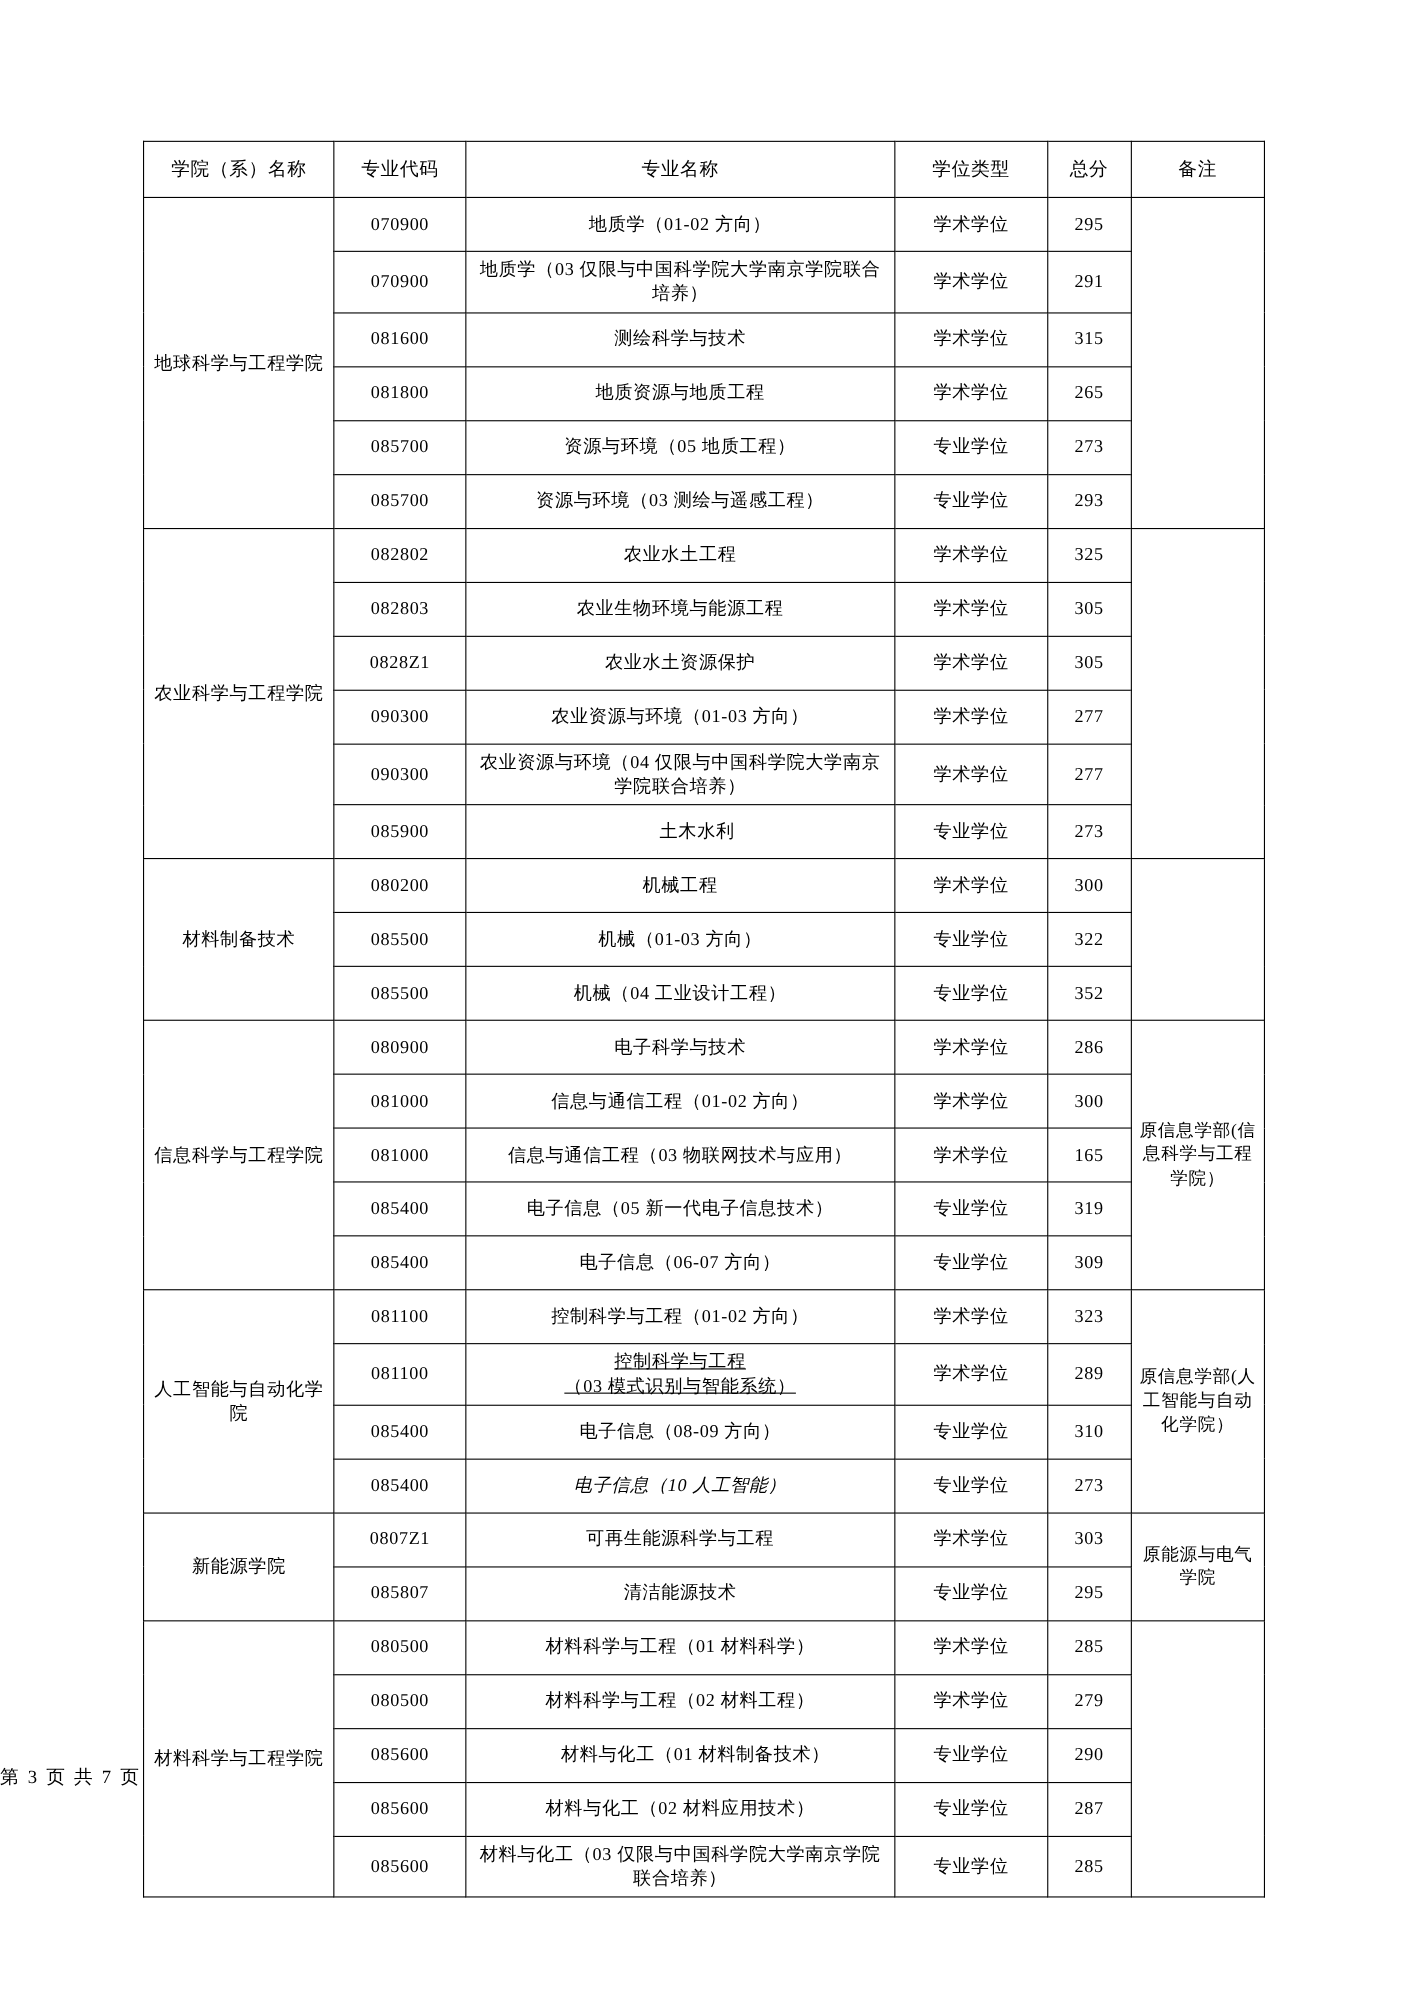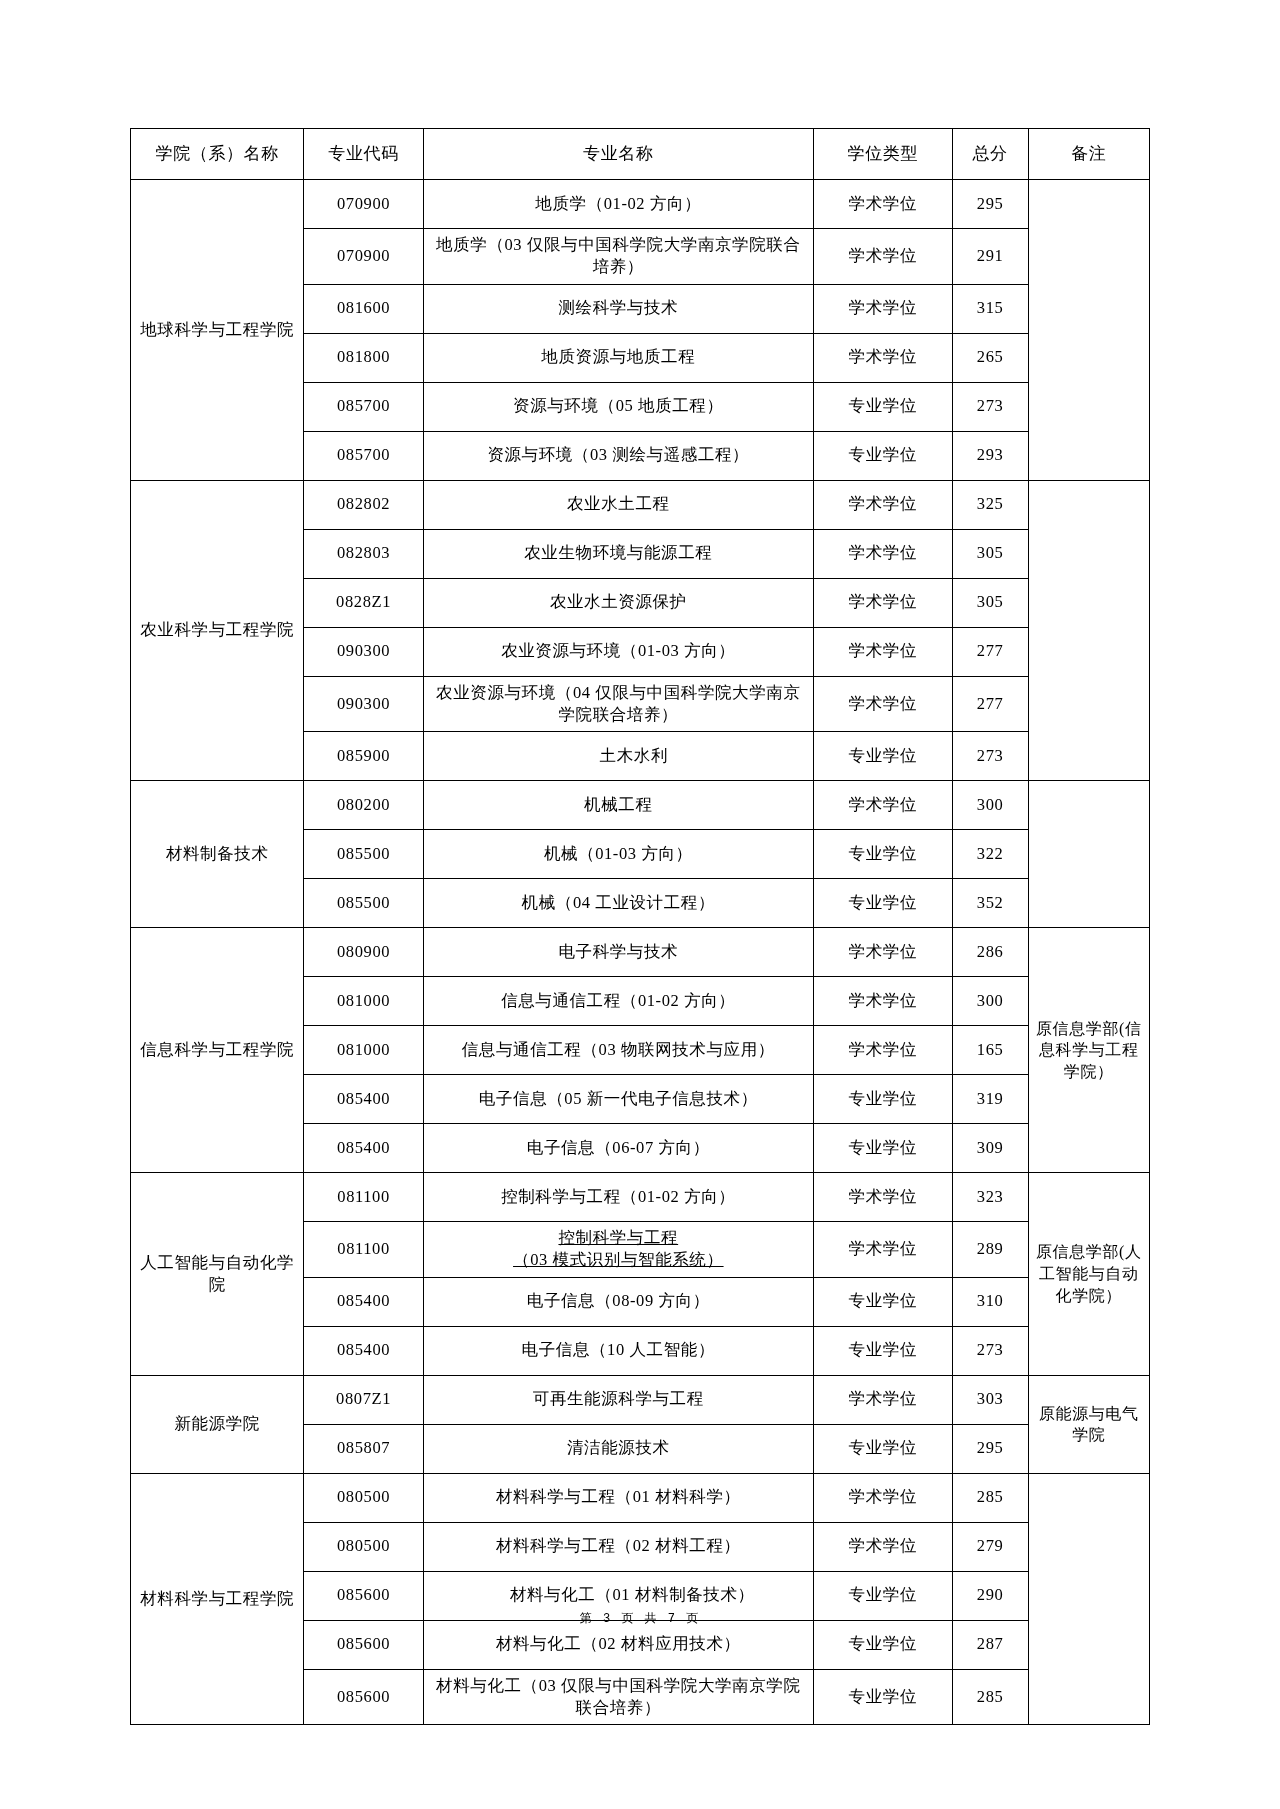--- a/index.html
+++ b/index.html
@@ -64,24 +64,23 @@
   }
   td.code-cell {
     letter-spacing: 1px;
     font-family: "Liberation Serif", "DejaVu Serif", serif;
   }
   .footer {
     position: absolute;
     left: 0;
     right: 0;
     bottom: 182px;
-    text-align: center;
-    font-size: 12px;
+    text-align: left;
+    font-size: 17px;
     letter-spacing: 2px;
-    font-family: Liberation Mono, monospace;
   }
 </style>
 </head>
 <body>
 
 <div class="page">
 
   <table class="score-table">
     <colgroup>
       <col class="c-college">
@@ -246,21 +245,21 @@
           <td>289</td>
         </tr>
         <tr>
           <td class="code-cell">085400</td>
           <td class="major-cell" style="white-space: pre-line;">电子信息（08-09 方向）</td>
           <td>专业学位</td>
           <td>310</td>
         </tr>
         <tr>
           <td class="code-cell">085400</td>
-          <td class="major-cell" style="white-space: pre-line;">电子信息（10 人工智能）</td>
+          <td class="major-cell" style="white-space: pre-line; font-style: italic;">电子信息（10 人工智能）</td>
           <td>专业学位</td>
           <td>273</td>
         </tr>
         <tr>
           <td class="college-cell" rowspan="2">新能源学院</td>
           <td class="code-cell">0807Z1</td>
           <td class="major-cell" style="white-space: pre-line;">可再生能源科学与工程</td>
           <td>学术学位</td>
           <td>303</td>
           <td class="remark-cell" rowspan="2">原能源与电气学院</td>

